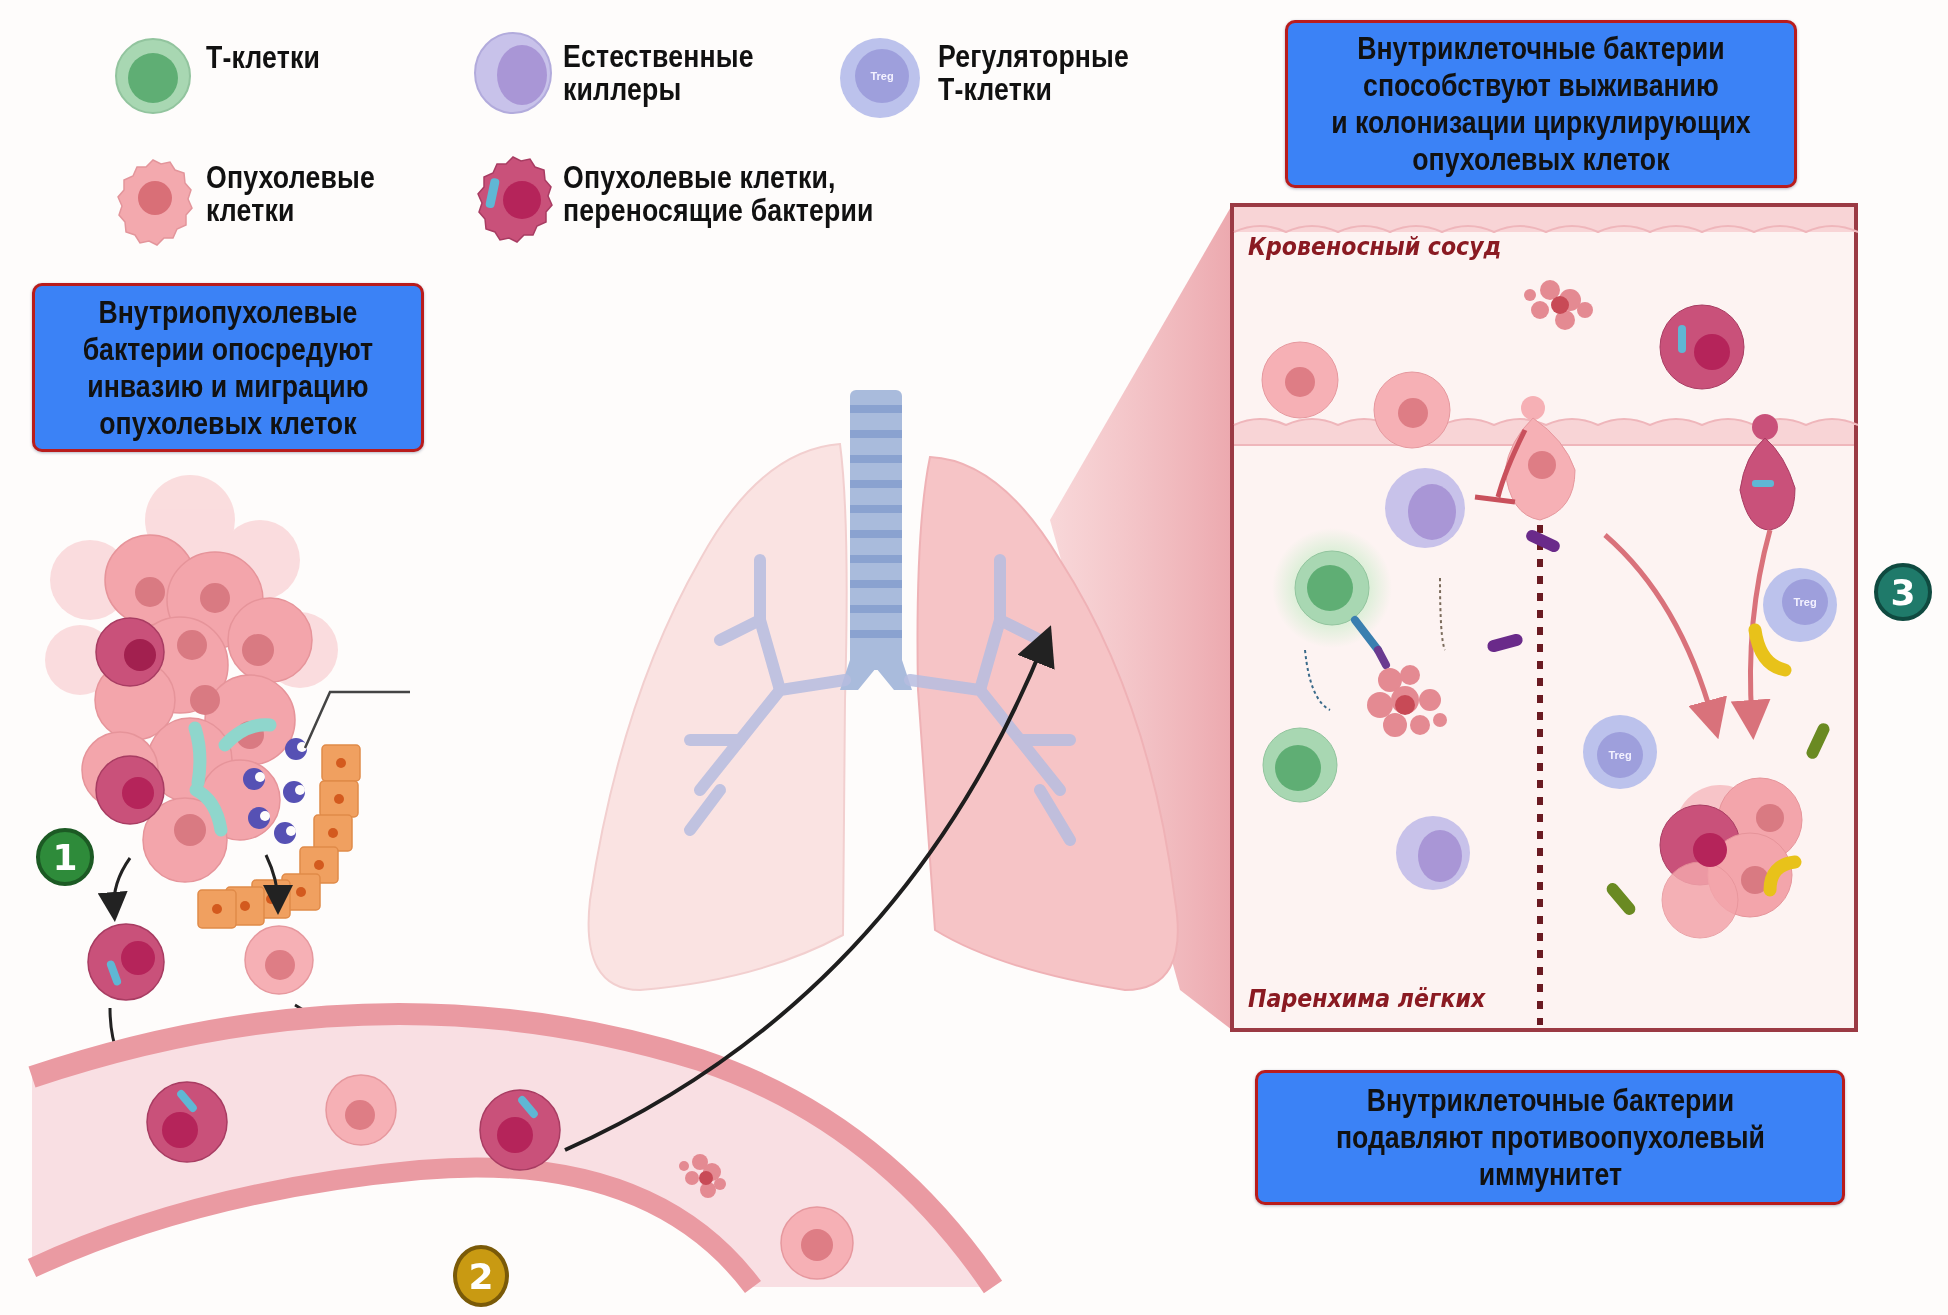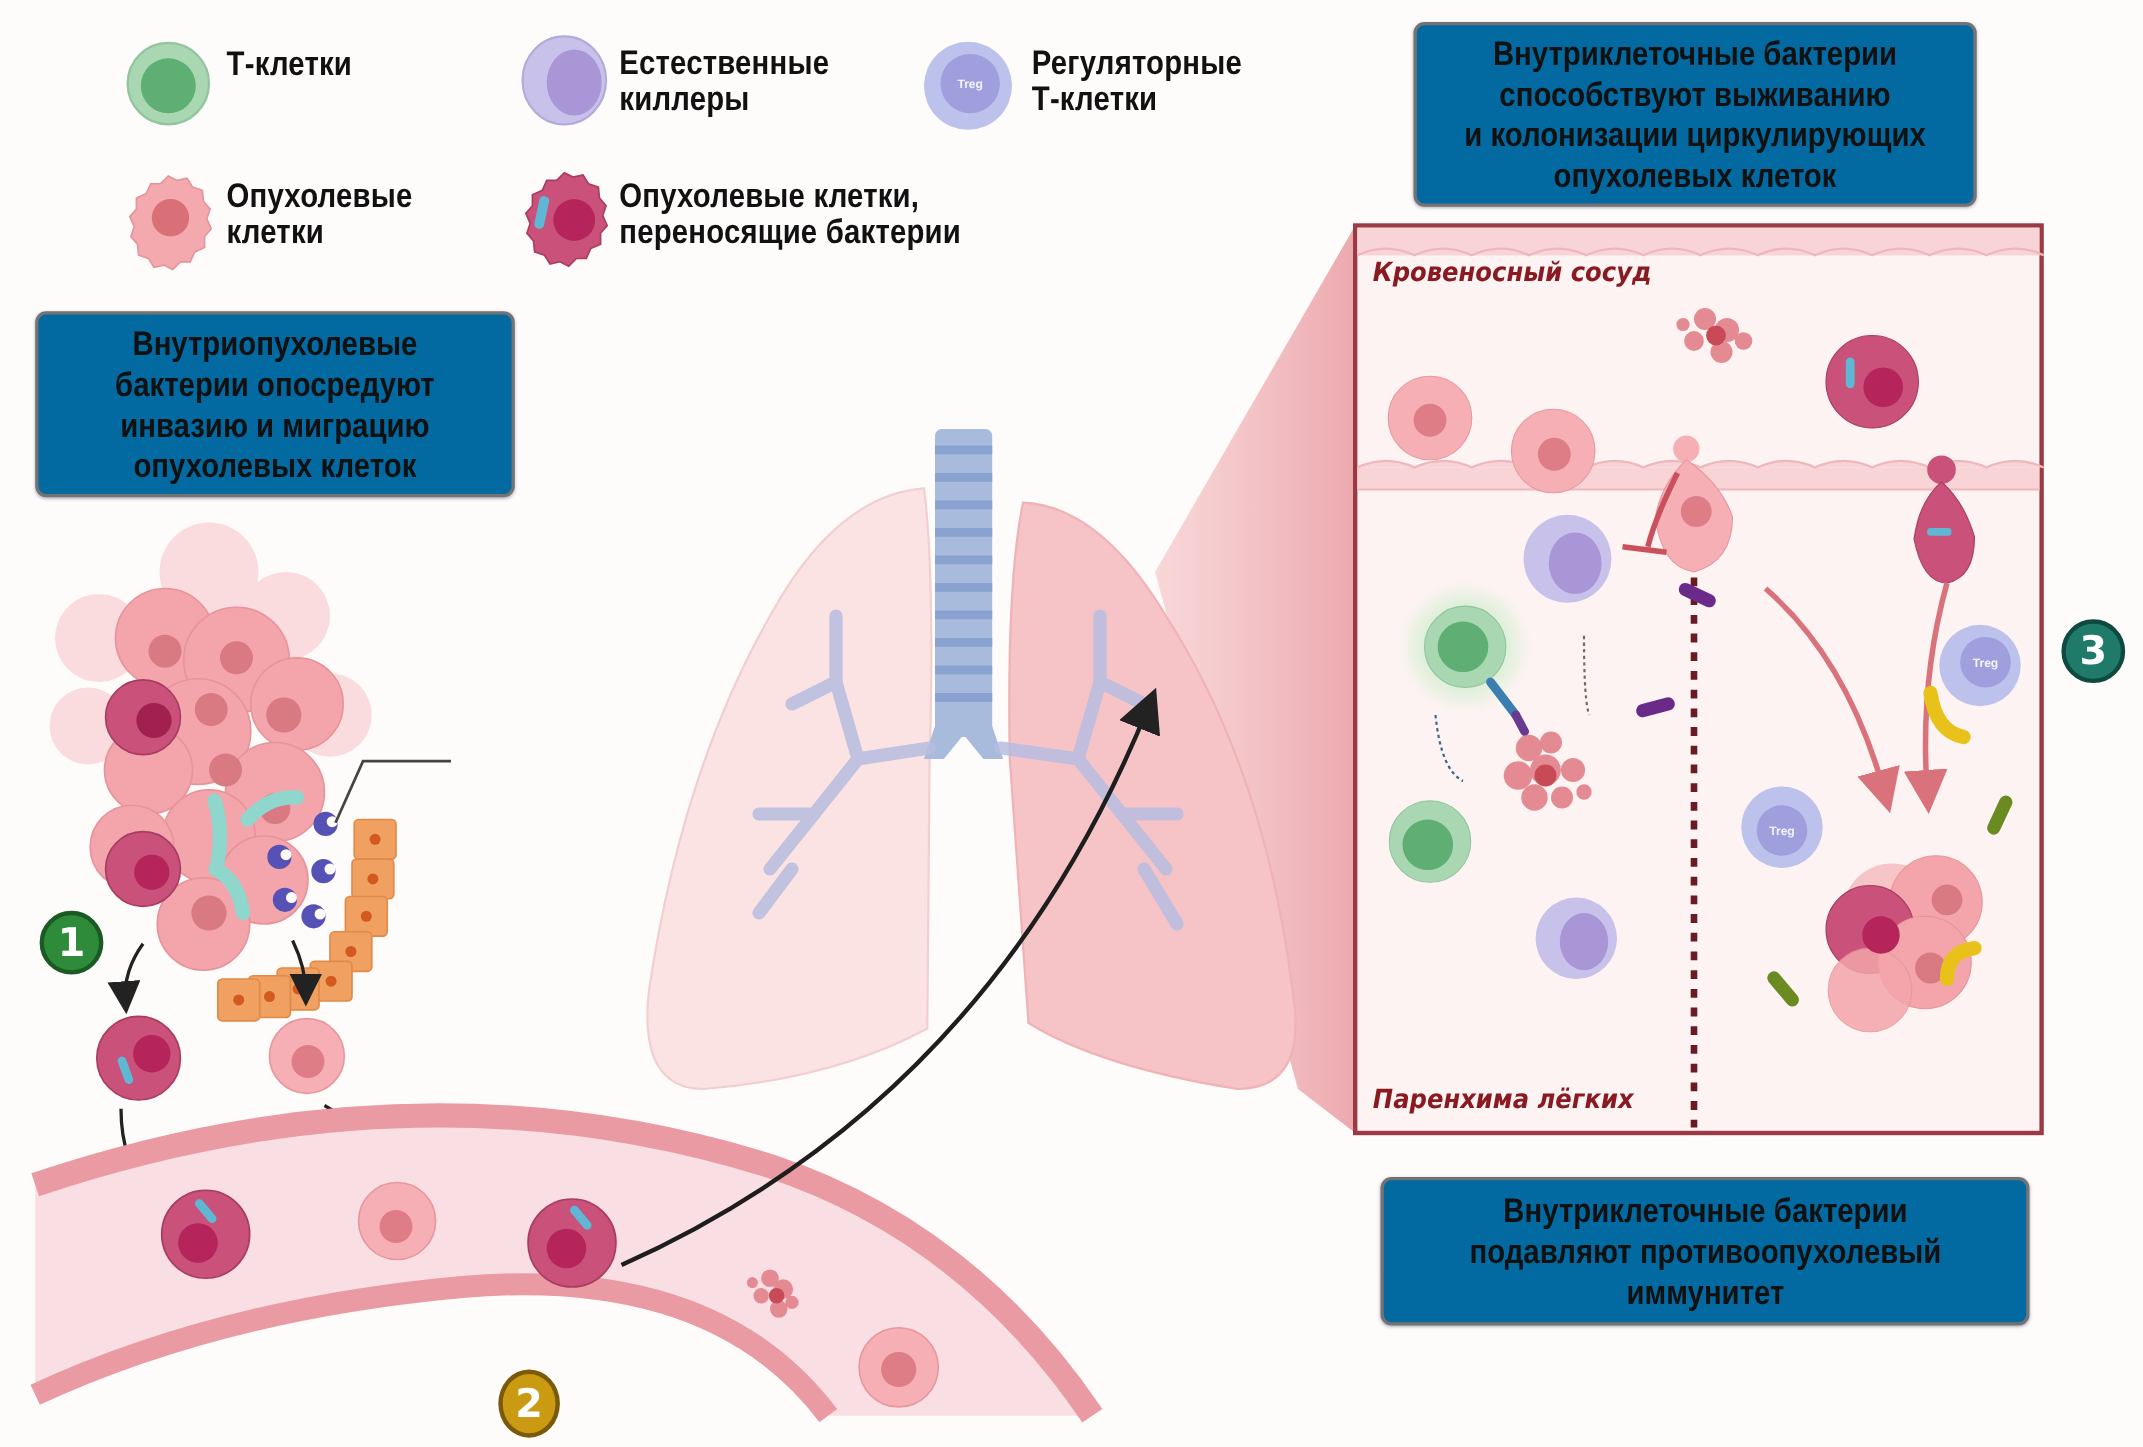--- a/index.html
+++ b/index.html
@@ -2,21 +2,21 @@
 <html><head>
 <meta charset="utf-8">
 <style>
   html, body { margin:0; padding:0; background:#fefcfb; }
   body { width:1948px; height:1315px; position:relative; overflow:hidden;
          font-family:"DejaVu Sans Condensed","DejaVu Sans", sans-serif; }
   svg#scene { position:absolute; left:0; top:0; }
   .legend-label { position:absolute; font-family:"Liberation Sans Narrow","Liberation Sans", sans-serif;
                   font-weight:bold; font-size:31px; line-height:33px; color:#111; white-space:pre-line;
                   transform:scaleX(0.86); transform-origin:left top; letter-spacing:0.2px;}
-  .callout { position:absolute; background:#0369a1; border:3px solid #737373; border-radius:10px;
+  .callout { position:absolute; background:#3b82f6; border:3px solid #b91c1c; border-radius:10px;
              box-shadow: 0 1px 3px rgba(40,50,90,0.35);
              display:flex; align-items:center; justify-content:center; text-align:center; box-sizing:border-box; }
   .callout span { font-family:"Liberation Sans", sans-serif; font-weight:bold; font-size:31px; line-height:37px;
                   color:#111; white-space:pre-line; display:block; transform:scaleX(0.86); }
   .inset-label { position:absolute; font-family:"DejaVu Sans", sans-serif; font-style:italic; font-weight:bold;
                  font-size:24px; color:#8a1a22; transform:scaleX(0.92); transform-origin:left top;}
   .badge { position:absolute; width:58px; height:58px; border-radius:50%; box-sizing:border-box;
            display:flex; align-items:center; justify-content:center; color:#fff;
            font-family:"DejaVu Sans", sans-serif; font-weight:bold; font-size:36px; }
   .treg-text { font-family:"Liberation Sans", sans-serif; font-weight:bold; font-size:11px; fill:#f4f2ff; }
@@ -326,21 +326,21 @@
 <div class="legend-label" style="left:206px; top:41px;">Т-клетки</div>
 <div class="legend-label" style="left:563px; top:40px;">Естественные
 киллеры</div>
 <div class="legend-label" style="left:938px; top:40px;">Регуляторные
 Т-клетки</div>
 <div class="legend-label" style="left:206px; top:161px;">Опухолевые
 клетки</div>
 <div class="legend-label" style="left:563px; top:161px;">Опухолевые клетки,
 переносящие бактерии</div>
 
-<div class="callout" style="left:32px; top:283px; width:436px; height:169px;">
+<div class="callout" style="left:32px; top:283px; width:392px; height:169px;">
   <span>Внутриопухолевые
 бактерии опосредуют
 инвазию и миграцию
 опухолевых клеток</span>
 </div>
 <div class="callout" style="left:1285px; top:20px; width:512px; height:168px;">
   <span>Внутриклеточные бактерии
 способствуют выживанию
 и колонизации циркулирующих
 опухолевых клеток</span>

